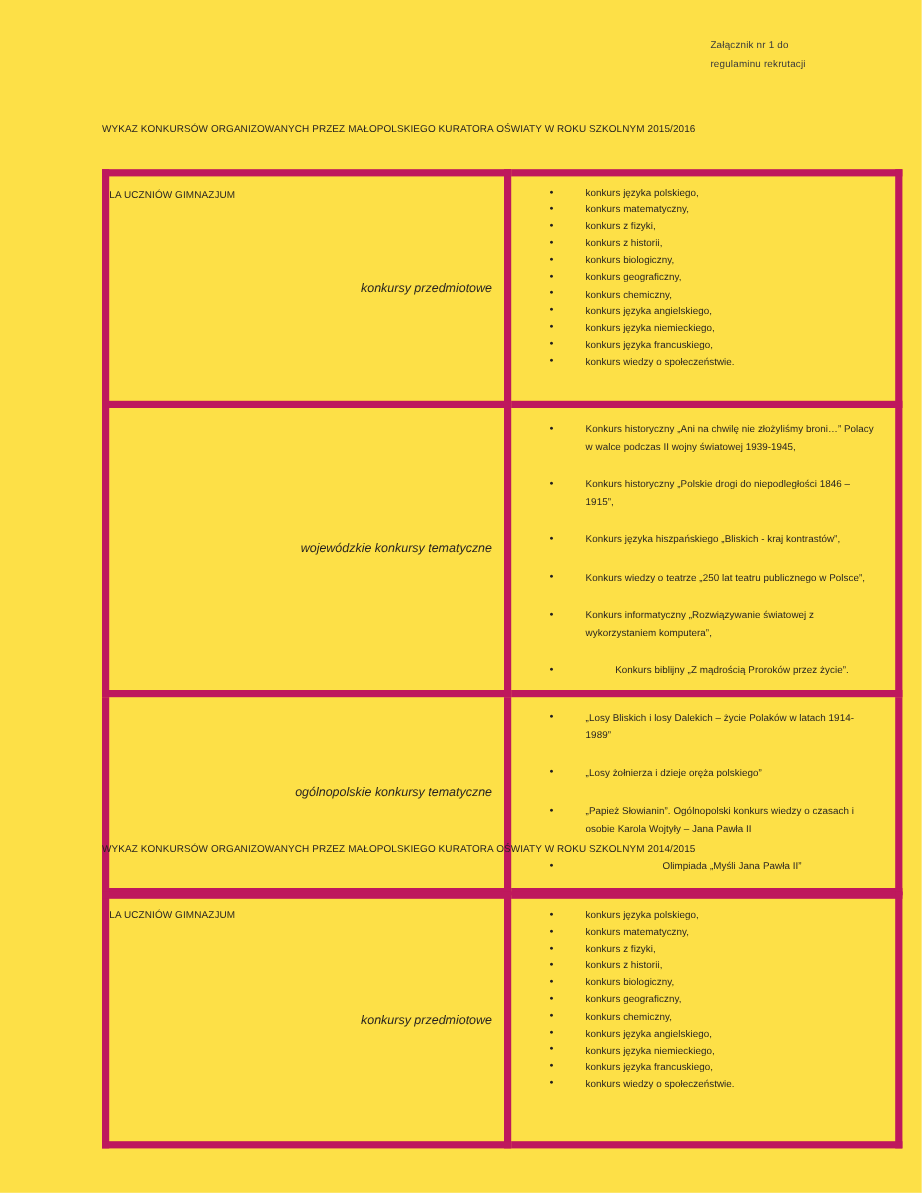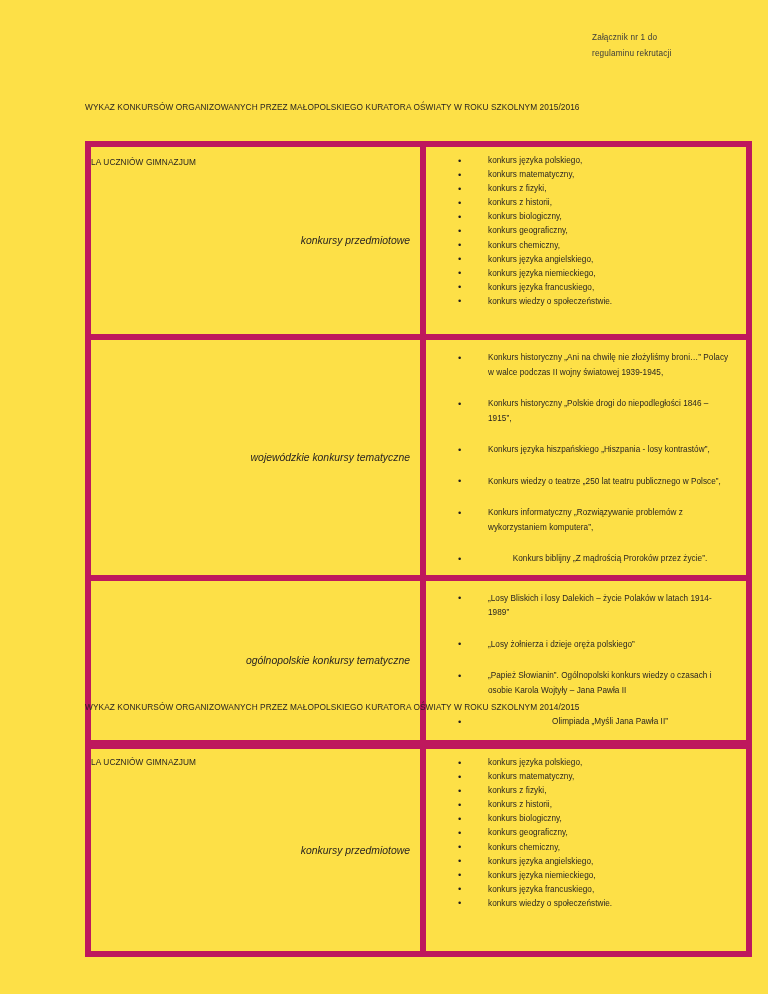--- a/index.html
+++ b/index.html
@@ -162,23 +162,23 @@
             <li>konkurs wiedzy o społeczeństwie.</li>
           </ul>
         </td>
       </tr>
       <tr>
         <td class="cat">wojewódzkie konkursy tematyczne</td>
         <td class="items">
           <ul class="bullets spaced">
             <li>Konkurs historyczny „Ani na chwilę nie złożyliśmy broni…” Polacy w walce podczas II wojny światowej 1939-1945,</li>
             <li>Konkurs historyczny „Polskie drogi do niepodległości 1846 – 1915”,</li>
-            <li>Konkurs języka hiszpańskiego „Hiszpania - losy kontrastów”,</li>
+            <li>Konkurs języka hiszpańskiego „Bliskich - kraj kontrastów”,</li>
             <li>Konkurs wiedzy o teatrze „250 lat teatru publicznego w Polsce”,</li>
-            <li>Konkurs informatyczny „Rozwiązywanie problemów z wykorzystaniem komputera”,</li>
+            <li>Konkurs informatyczny „Rozwiązywanie światowej z wykorzystaniem komputera”,</li>
             <li>Konkurs biblijny „Z mądrością Proroków przez życie”.</li>
           </ul>
         </td>
       </tr>
       <tr>
         <td class="cat">ogólnopolskie konkursy tematyczne</td>
         <td class="items">
           <ul class="bullets spaced">
             <li>„Losy Bliskich i losy Dalekich – życie Polaków w latach 1914-1989”</li>
             <li>„Losy żołnierza i dzieje oręża polskiego”</li>

